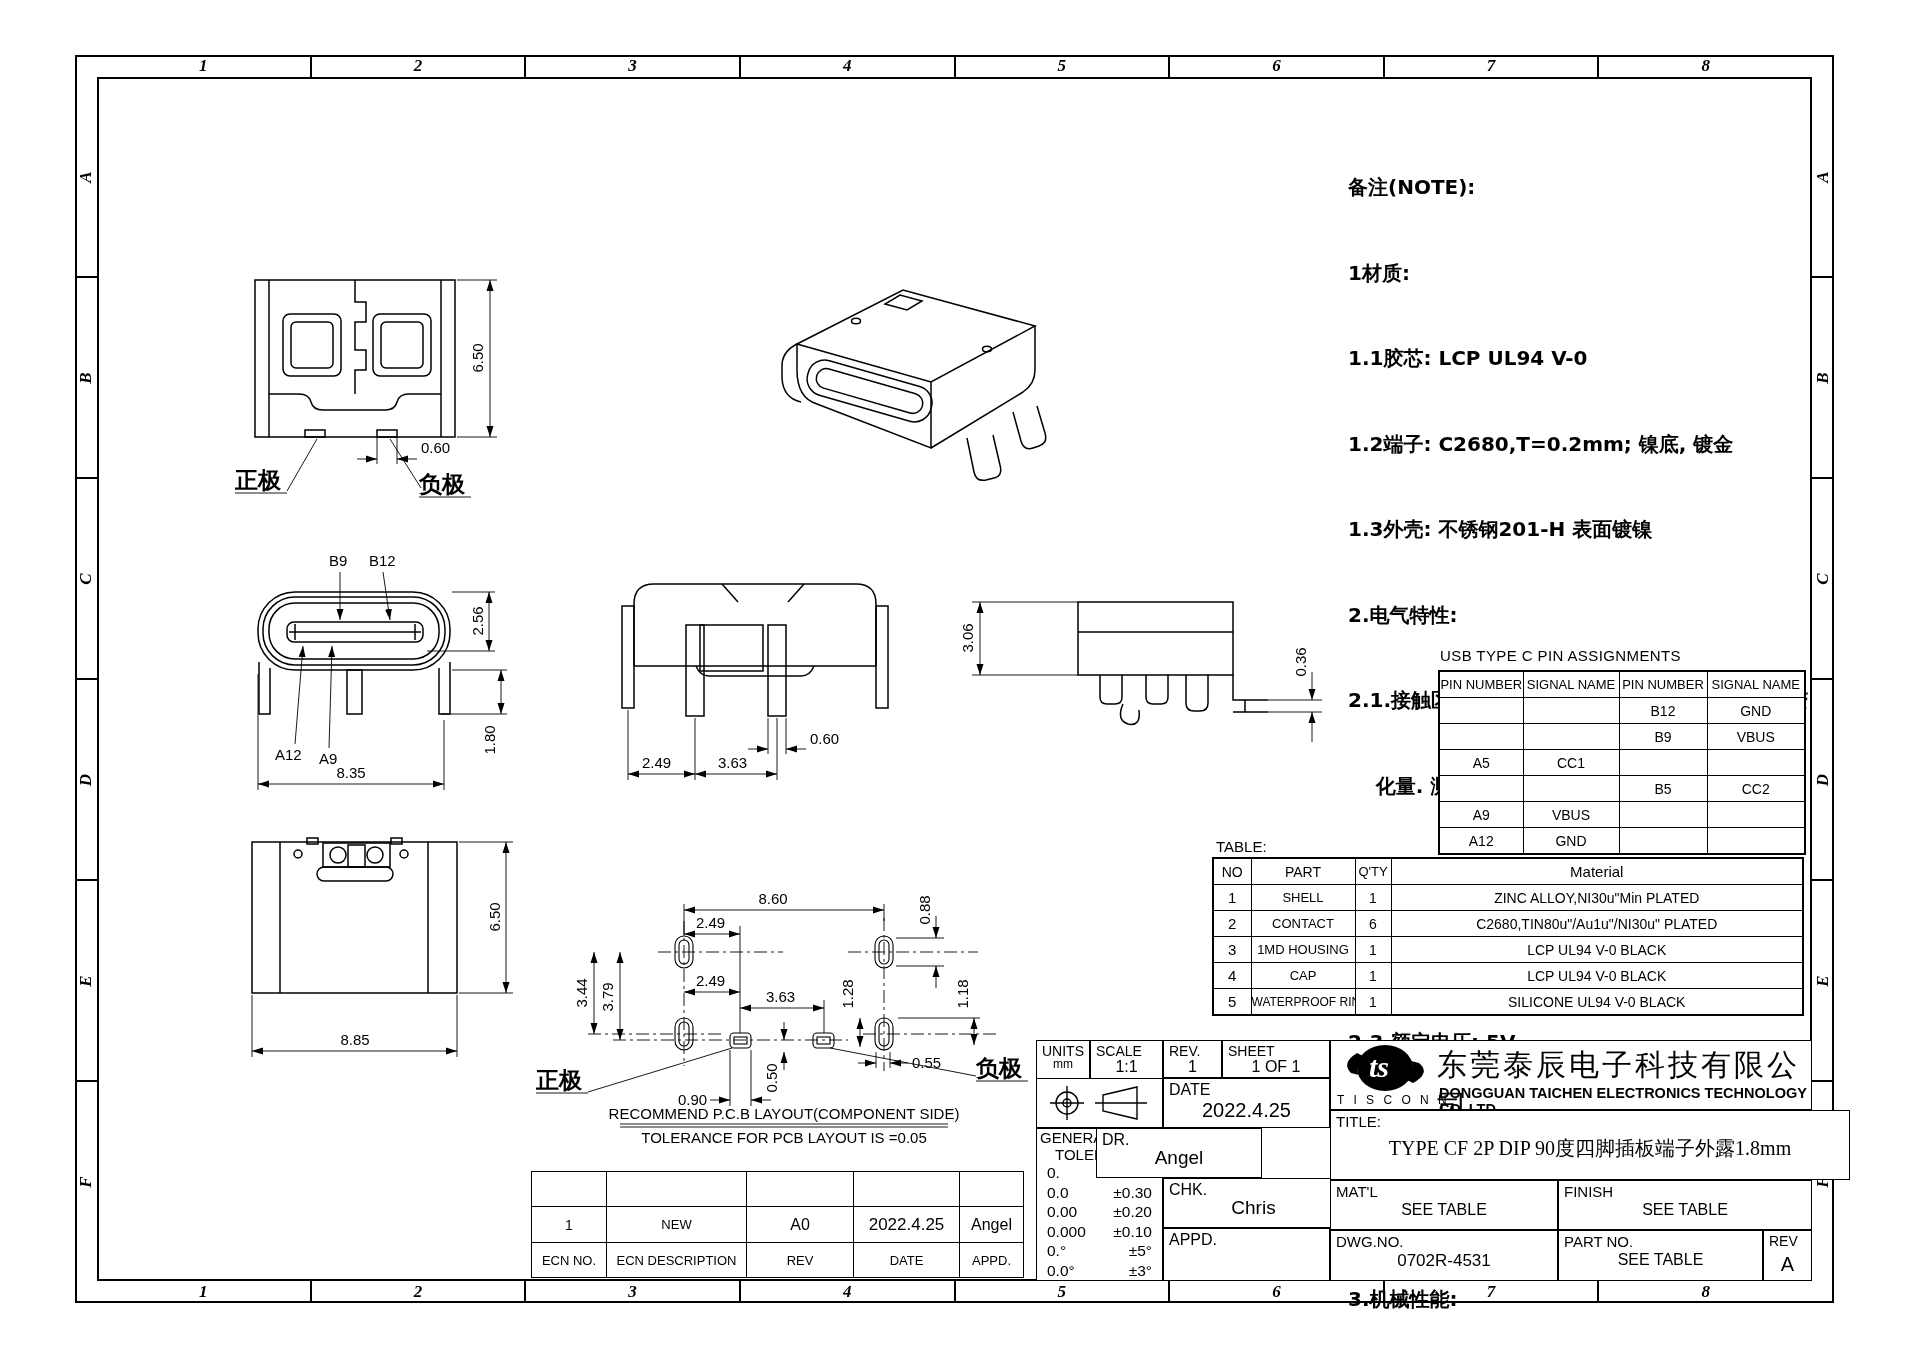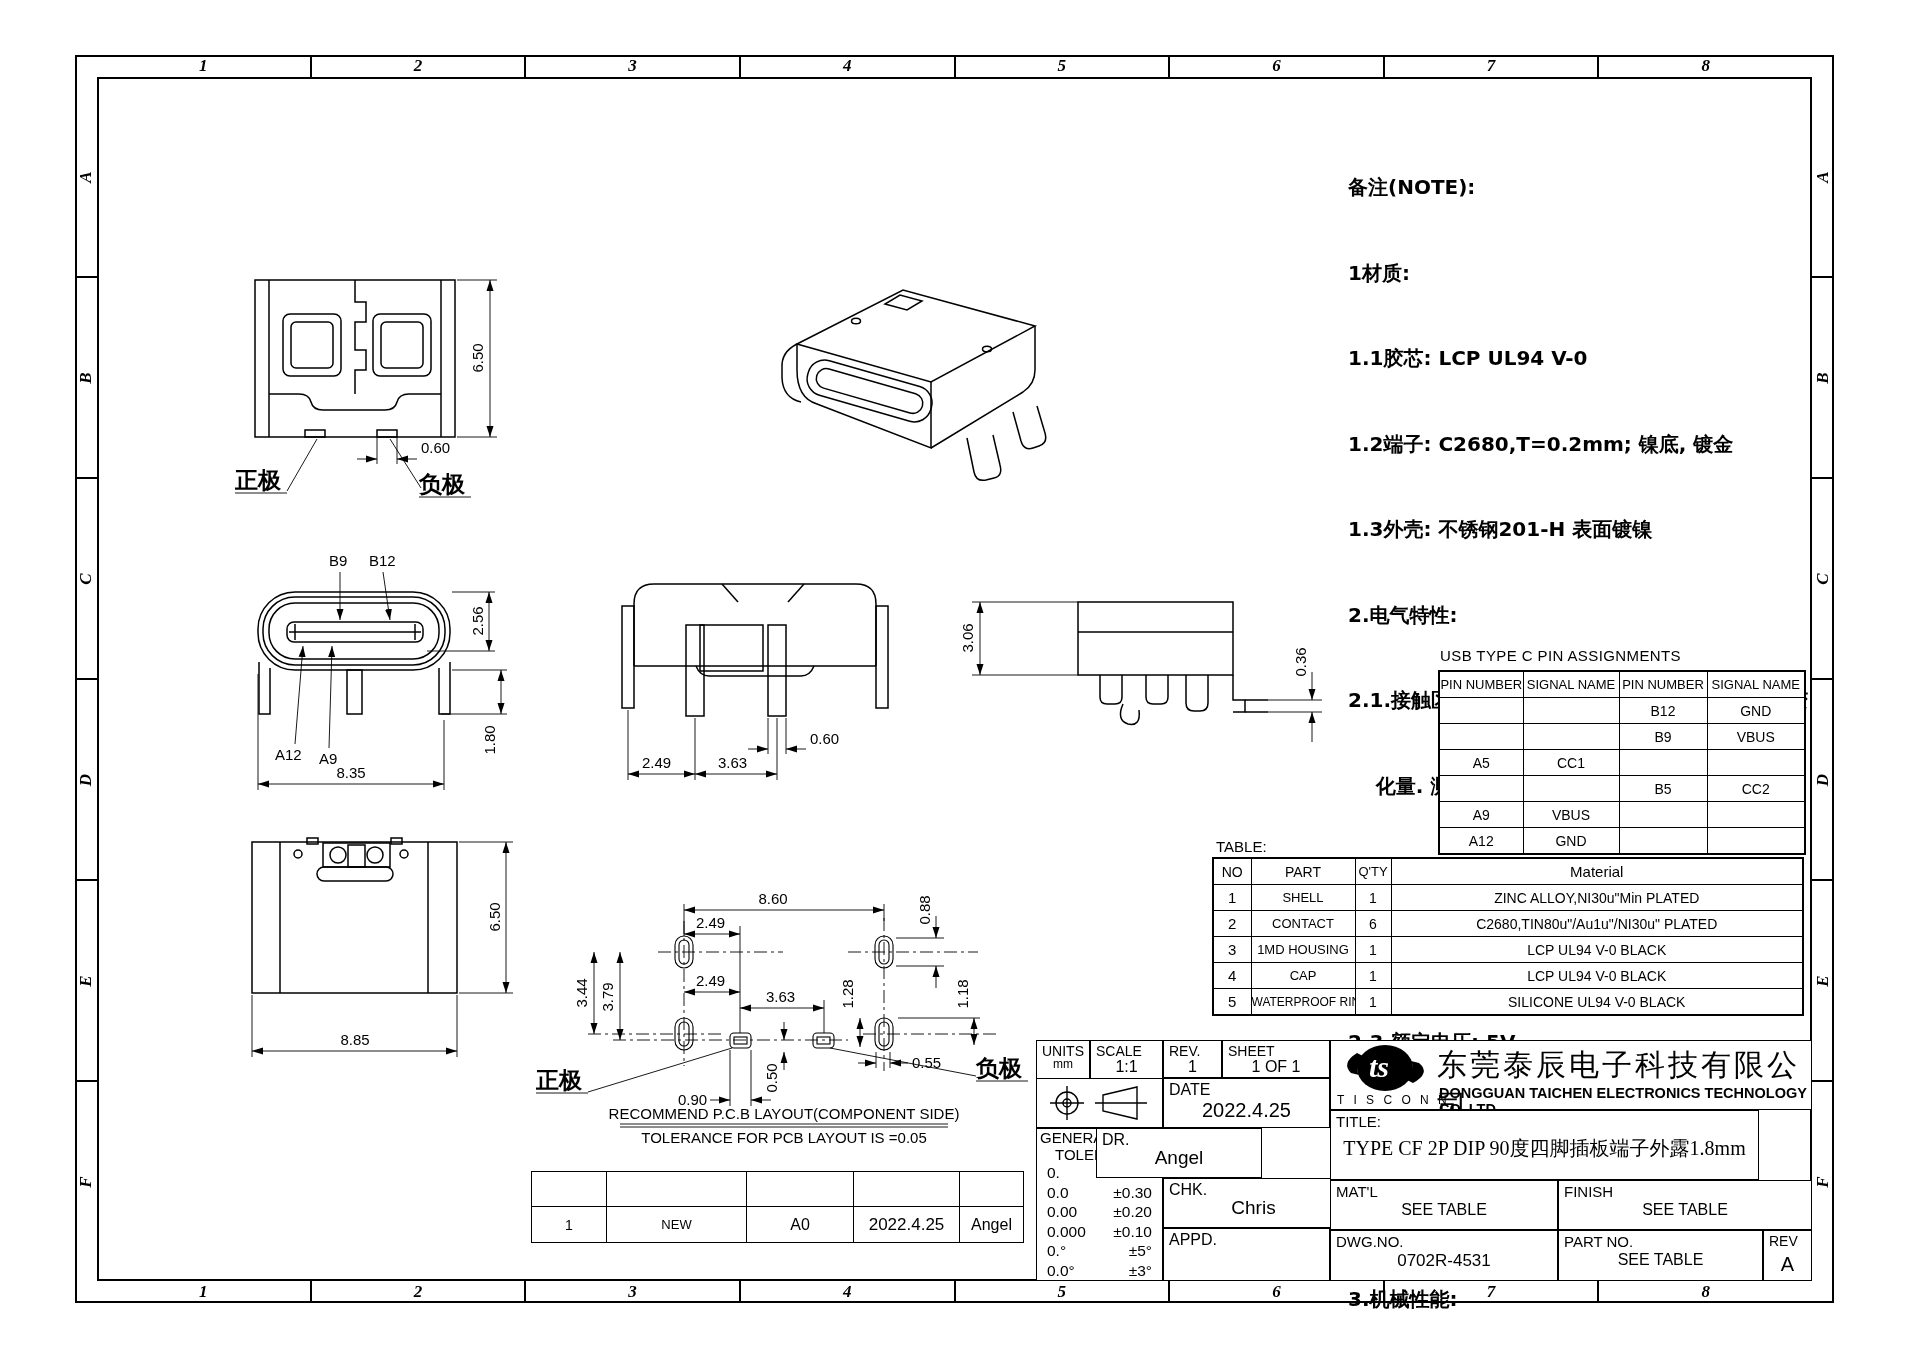--- a/index.html
+++ b/index.html
@@ -547,20 +547,27 @@
           <td></td>
           <td></td>
     </tr>
     <tr style="height:36px">
       <td>1</td>
           <td style="font-size:13px">NEW</td>
           <td style="font-size:16px">A0</td>
           <td style="font-size:17px">2022.4.25</td>
           <td style="font-size:16px">Angel</td>
     </tr>
+    <tr style="height:35px">
+      <td style="font-size:13px">ECN NO.</td>
+      <td style="font-size:13px">ECN DESCRIPTION</td>
+      <td style="font-size:13px">REV</td>
+      <td style="font-size:13px">DATE</td>
+      <td style="font-size:13px">APPD.</td>
+    </tr>
   </tbody>
     </table>
 
   
   <div class="tbc" style="left:1036px;top:1040px;width:54px;height:40px">
     <span class="cl">UNITS</span>
     <span class="cv" style="top:16px;font-size:12px">mm</span>
   </div>
   <div class="tbc" style="left:1090px;top:1040px;width:73px;height:46px">
     <span class="cl">SCALE</span>
@@ -634,21 +641,21 @@
     <svg class="abs" style="left:8px;top:2px" width="92" height="50">
       <ellipse cx="46" cy="25" rx="28" ry="23" fill="#000"></ellipse>
       <path d="M12,30 Q2,20 18,10 L30,16 Q14,22 20,32 Z" fill="#000"></path>
       <path d="M80,20 Q92,30 74,40 L62,34 Q78,28 72,18 Z" fill="#000"></path>
       <text x="30" y="34" style="font:italic bold 30px 'Liberation Serif',serif;fill:#fff">ts</text>
     </svg>
     <div class="abs" style="left:6px;top:52px;font-size:12px;letter-spacing:3px;font-weight:normal">T I S C O N N</div>
     <div class="abs" style="left:106px;top:4px;font:30px 'Liberation Serif',serif;letter-spacing:3px">东莞泰辰电子科技有限公司</div>
     <div class="abs" style="left:108px;top:44px;font-size:14.5px;font-weight:bold">DONGGUAN TAICHEN ELECTRONICS TECHNOLOGY CO.,LTD</div>
   </div>
-  <div class="tbc" style="left:1330px;top:1110px;width:429px;height:70px">
+  <div class="tbc" style="left:1330px;top:1110px;width:520px;height:70px">
     <span class="cl" style="font-size:15px">TITLE:</span>
     <div class="abs" style="left:0;right:0;top:24px;text-align:center;font:20px 'Liberation Serif',serif">TYPE CF 2P DIP 90度四脚插板端子外露1.8mm</div>
   </div>
   <div class="tbc" style="left:1330px;top:1180px;width:228px;height:50px">
     <span class="cl" style="font-size:15px">MAT'L</span>
     <span class="cv" style="top:20px;font-size:16px">SEE TABLE</span>
   </div>
   <div class="tbc" style="left:1558px;top:1180px;width:254px;height:50px">
     <span class="cl" style="font-size:15px">FINISH</span>
     <span class="cv" style="top:20px;font-size:16px">SEE TABLE</span>

